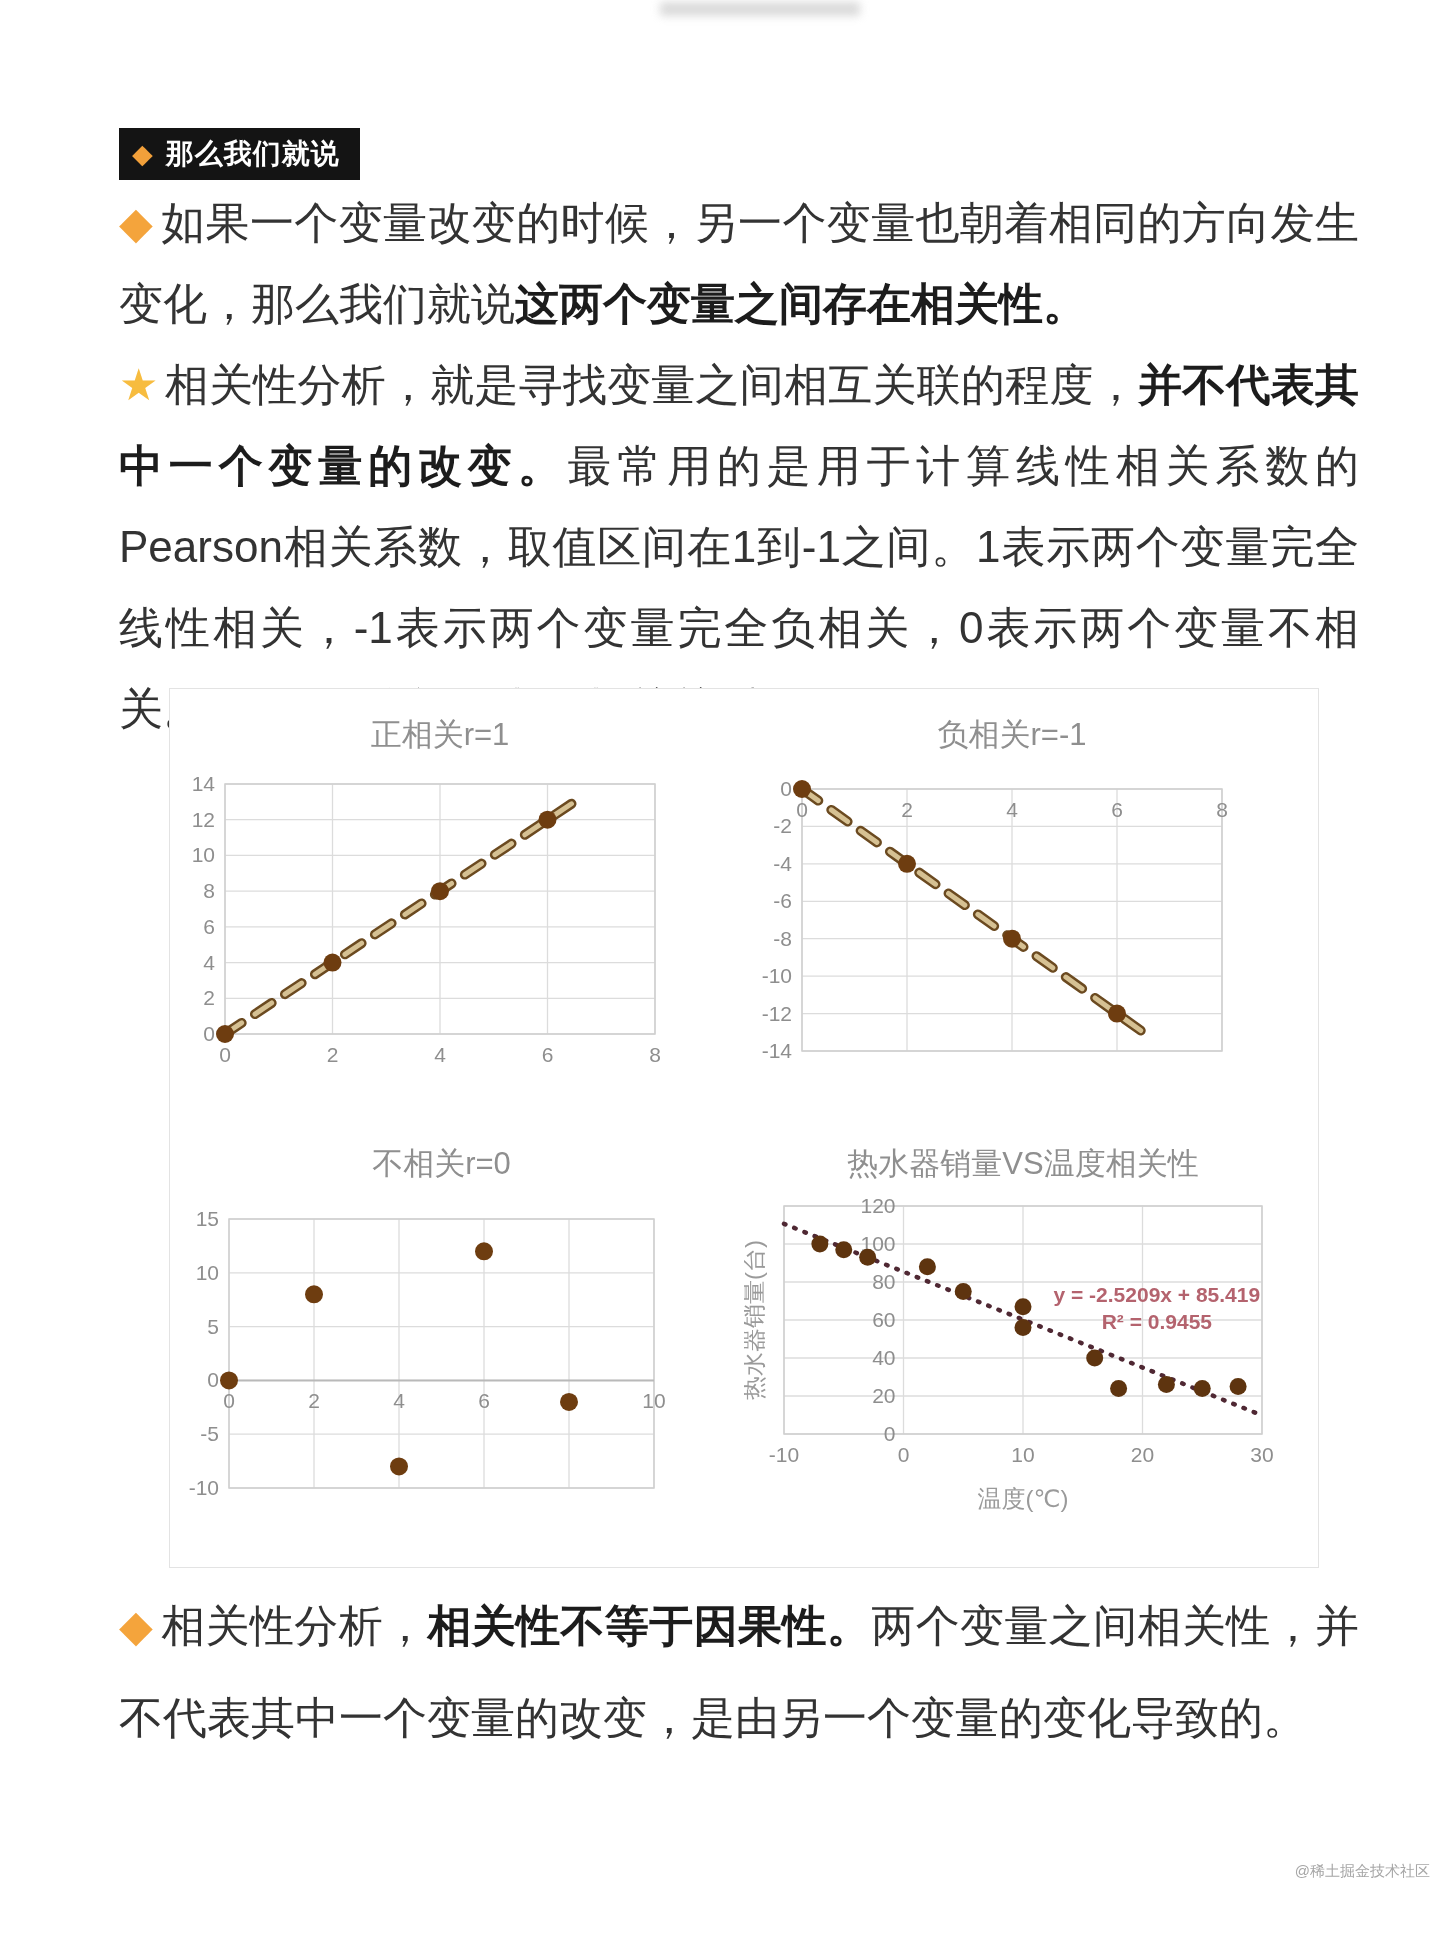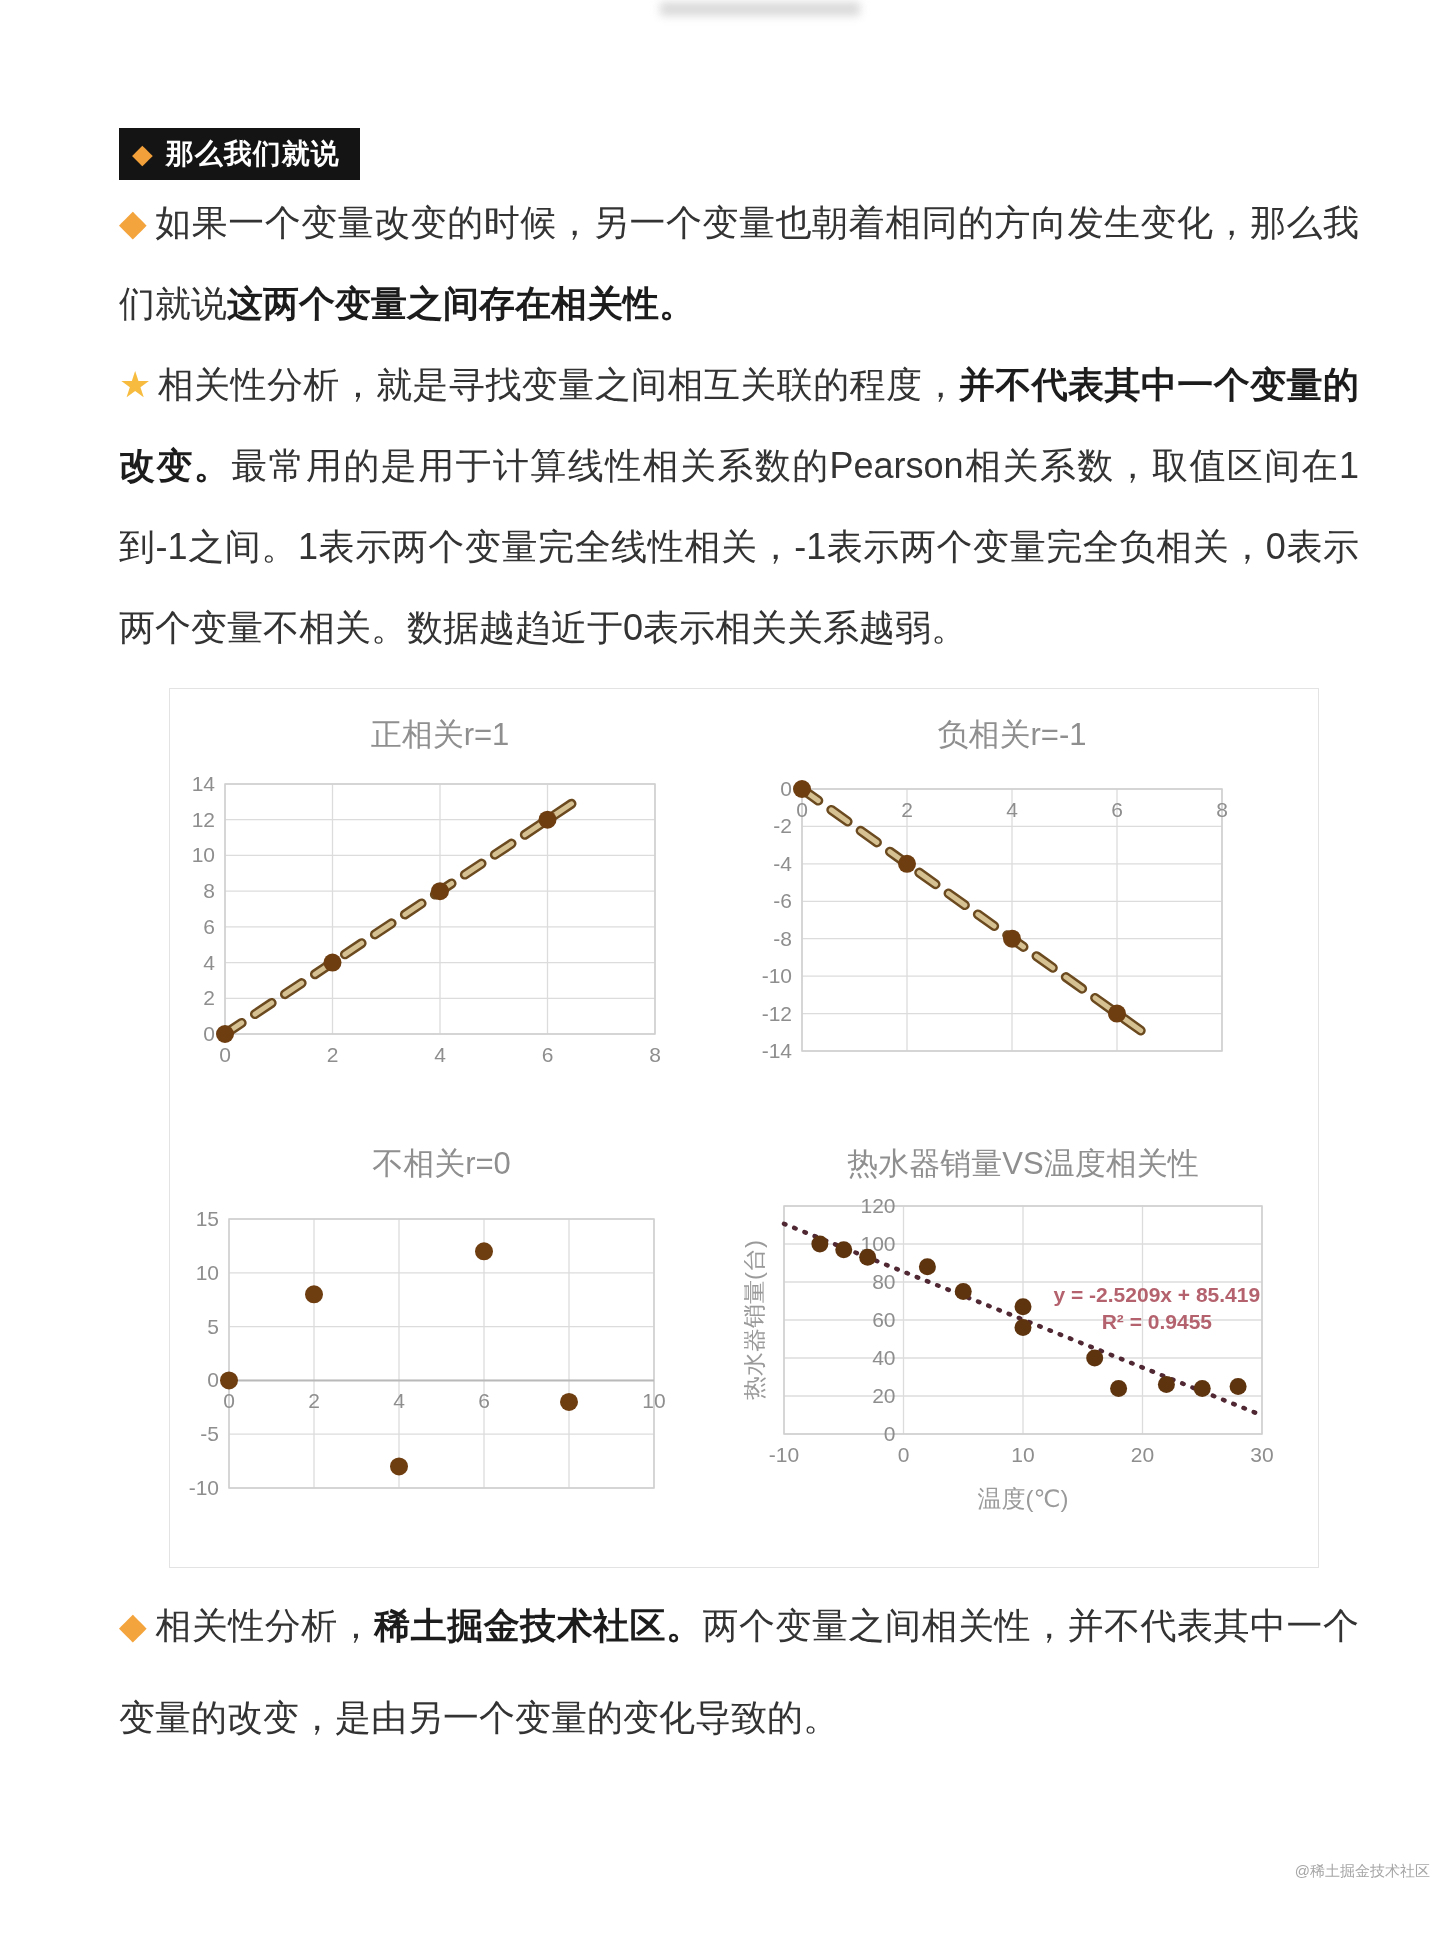--- a/index.html
+++ b/index.html
@@ -4,21 +4,21 @@
 <style>
   html,body{margin:0;padding:0;background:#ffffff;}
   .page{position:relative;width:1452px;height:1936px;background:#ffffff;
         font-family:"Liberation Sans","DejaVu Sans",sans-serif;overflow:hidden;}
   .top-blur{position:absolute;left:660px;top:2px;width:200px;height:14px;
         background:#bdbdbd;filter:blur(4px);opacity:.55;border-radius:3px;}
   .header-badge{position:absolute;left:119px;top:128px;background:#141414;color:#ffffff;
         display:flex;align-items:center;gap:12px;padding:7px 20px 7px 13px;
         font-size:28px;font-weight:700;letter-spacing:1px;}
   .hdr-diamond{color:#f2a03a;font-size:27px;line-height:1;}
-  .body-text{position:absolute;left:119px;top:182px;width:1240px;font-size:36px;
+  .body-text{position:absolute;left:119px;top:182px;width:1240px;font-size:44px;
         line-height:81px;color:#333333;text-align:justify;text-justify:inter-ideograph;}
   .body-text p{margin:0;}
   .body-text .b{font-weight:700;color:#1c1c1c;}
   .dm{color:#f4a43c;margin-right:8px;}
   .st{color:#f7bc3f;margin-right:6px;}
   .chart-panel{position:absolute;left:169px;top:688px;width:1148px;height:878px;
         border:1px solid #e3e3e3;background:#ffffff;display:grid;
         grid-template-columns:574px 574px;grid-template-rows:439px 439px;}
   .cell{position:relative;}
   .cell svg{display:block;}
@@ -198,18 +198,18 @@
           <text x="412.84000000000003" y="173.76" text-anchor="middle" fill="#b4636e" font-size="21" font-weight="bold">y = -2.5209x + 85.419</text>
           <text x="412.84000000000003" y="200.76" text-anchor="middle" fill="#b4636e" font-size="21" font-weight="bold">R² = 0.9455</text>
           <text x="279" y="46" text-anchor="middle" fill="#8f8f8f" font-size="31">热水器销量VS温度相关性</text>
           <text x="279" y="379" text-anchor="middle" fill="#9a9a9a" font-size="24">温度(℃)</text>
           <text x="18" y="192" text-anchor="middle" fill="#9a9a9a" font-size="24" transform="rotate(-90 18 192)">热水器销量(台)</text>
         </svg>
       </div>
   </div>
 
   <div class="body-text bottom">
-    <p><span class="dm">◆</span><span>相关性分析，</span><span class="b">稀土掘金技术社区。</span><span>两个变量之间相关性，并不代表其中一个变量的改变，是由另一个变量的变化导致的。</span></p>
+    <p><span class="dm">◆</span><span>相关性分析，</span><span class="b">相关性不等于因果性。</span><span>两个变量之间相关性，并不代表其中一个变量的改变，是由另一个变量的变化导致的。</span></p>
   </div>
 
   <div class="watermark">@稀土掘金技术社区</div>
 
 </div>
 
 </body></html>

